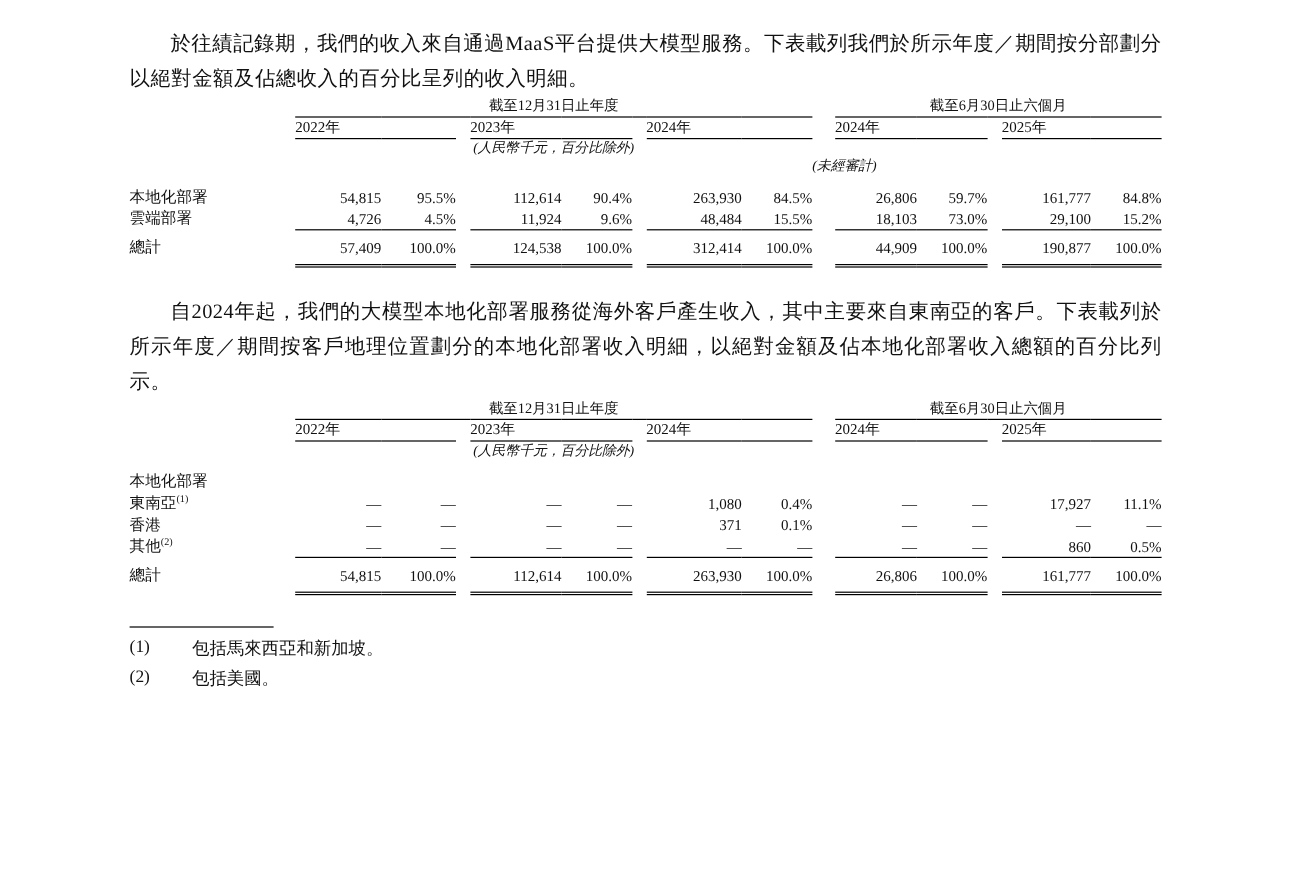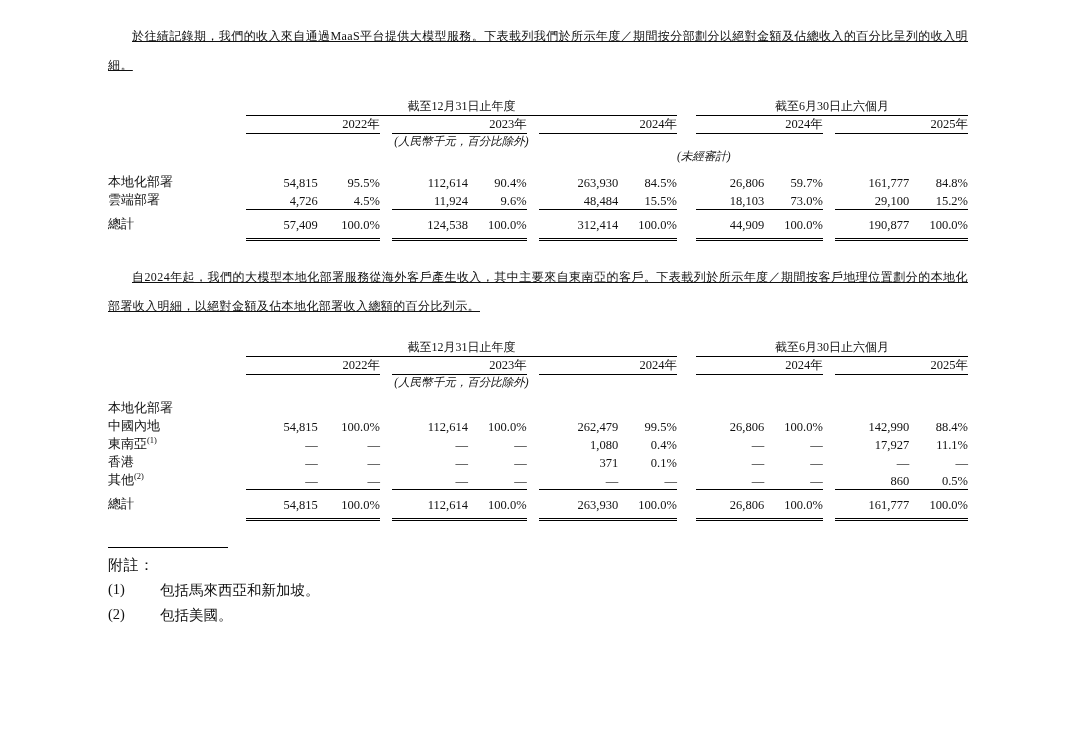--- a/index.html
+++ b/index.html
@@ -25,33 +25,31 @@
     margin-left: 108px;
     margin-right: 112px;
   }
   h1.section-title {
     font-size: 19px;
     font-weight: bold;
     margin: 14px 0 0 0;
     letter-spacing: 1px;
   }
   p.para {
-    font-size: 12px;
+    font-size: 17px;
     line-height: 29px;
     margin: 22px 0 0 0;
     text-align: justify;
     text-indent: 2em;
     letter-spacing: 0.4px;
-    text-decoration: underline;
   }
   table.fin {
     width: 100%;
     border-collapse: collapse;
     font-size: 12.5px;
-    margin-top: 18px;
   }
   table.fin td, table.fin th {
     padding: 0;
     font-weight: normal;
     vertical-align: bottom;
   }
   .num {
     text-align: right;
     font-size: 12.5px;
     padding: 1.5px 2px 1.5px 0;
@@ -64,21 +62,21 @@
     white-space: nowrap;
   }
   .lbl-bold { font-weight: bold; }
   .grp-head {
     text-align: center;
     font-size: 12px;
     font-weight: bold;
     padding-bottom: 3px;
   }
   .yr-head {
-    text-align: right;
+    text-align: left;
     font-size: 12.5px;
     font-weight: bold;
     padding: 3px 0 4px 0;
   }
   .unit-note {
     text-align: center;
     font-size: 11.5px;
     font-style: italic;
     padding: 4px 0 2px 0;
   }
@@ -318,37 +316,20 @@
       <tr class="spacer-row">
             <td colspan="15"></td>
           </tr>
 
       <tr>
         <td class="lbl lbl-bold">本地化部署</td>
         <td colspan="14"></td>
       </tr>
 
       <tr>
-        <td class="lbl"><span>中國內地</span><span class="sup"></span></td>
-        <td class="num">54,815</td>
-        <td class="num">100.0%</td>
-        <td></td>
-        <td class="num">112,614</td>
-        <td class="num">100.0%</td>
-        <td></td>
-        <td class="num">262,479</td>
-        <td class="num">99.5%</td>
-        <td></td>
-        <td class="num">26,806</td>
-        <td class="num">100.0%</td>
-        <td></td>
-        <td class="num">142,990</td>
-        <td class="num">88.4%</td>
-      </tr>
-      <tr>
         <td class="lbl"><span>東南亞</span><span class="sup">(1)</span></td>
         <td class="num">—</td>
         <td class="num">—</td>
         <td></td>
         <td class="num">—</td>
         <td class="num">—</td>
         <td></td>
         <td class="num">1,080</td>
         <td class="num">0.4%</td>
         <td></td>
@@ -443,21 +424,20 @@
             <td class="dbl-bottom"></td>
             <td></td>
         <td class="dbl-bottom"></td>
             <td class="dbl-bottom"></td>
       </tr>
     </tbody>
       </table>
 
     <hr class="footnote-rule">
 
-    <div class="footnote-title">附註：</div>
 
     <div class="footnote-item">
       <span class="footnote-idx">(1)</span>
       <span>包括馬來西亞和新加坡。</span>
     </div>
     <div class="footnote-item">
       <span class="footnote-idx">(2)</span>
       <span>包括美國。</span>
     </div>
 

